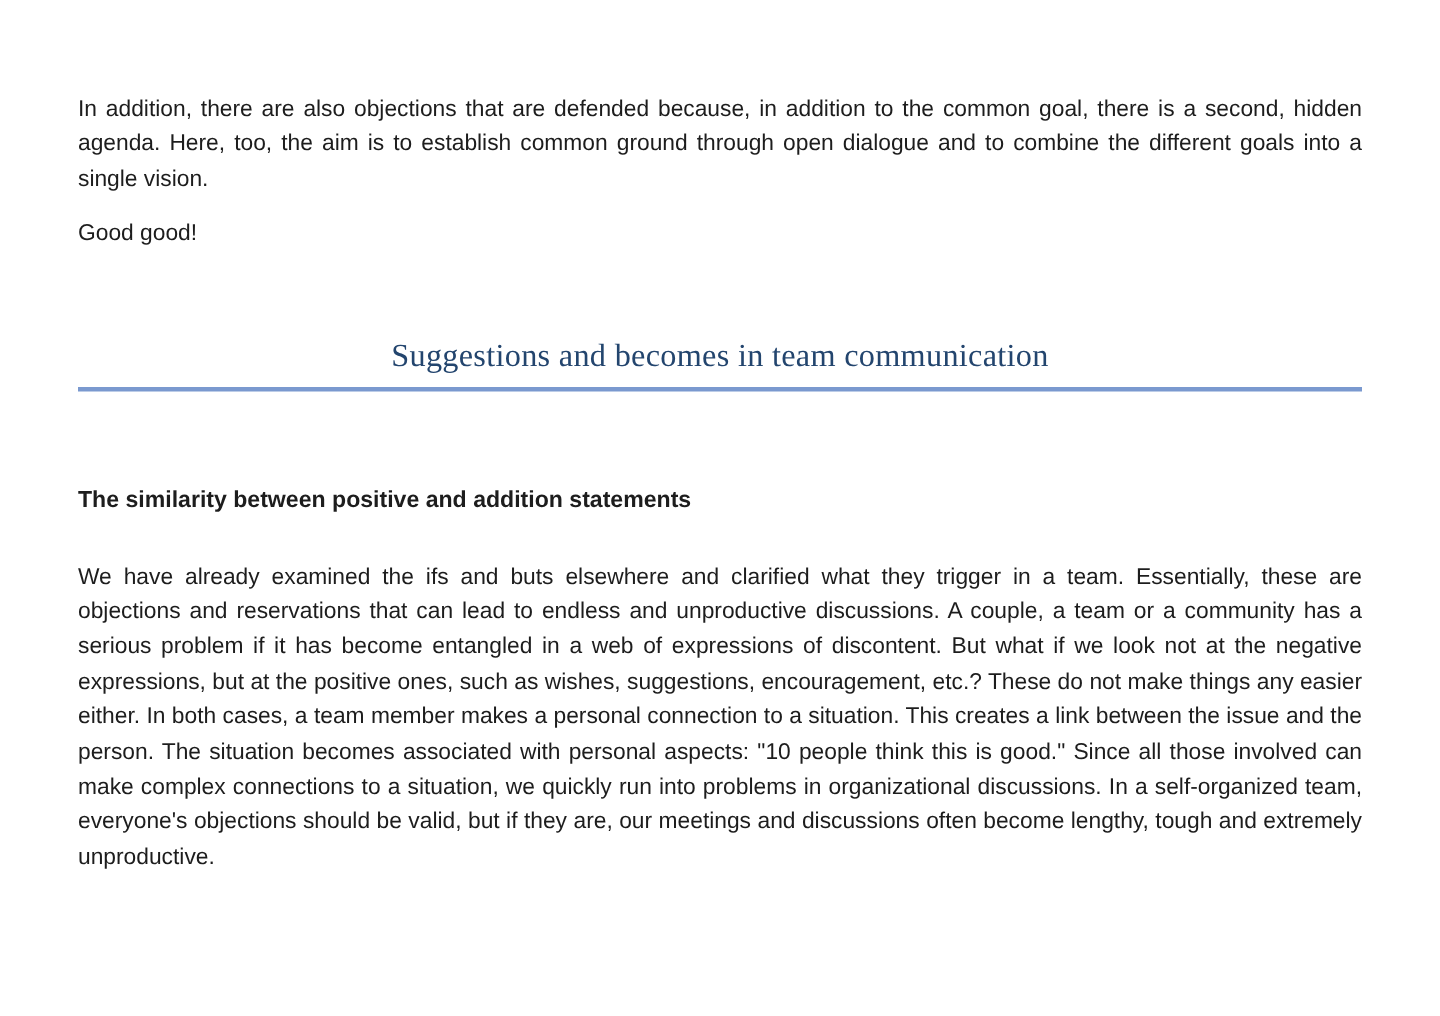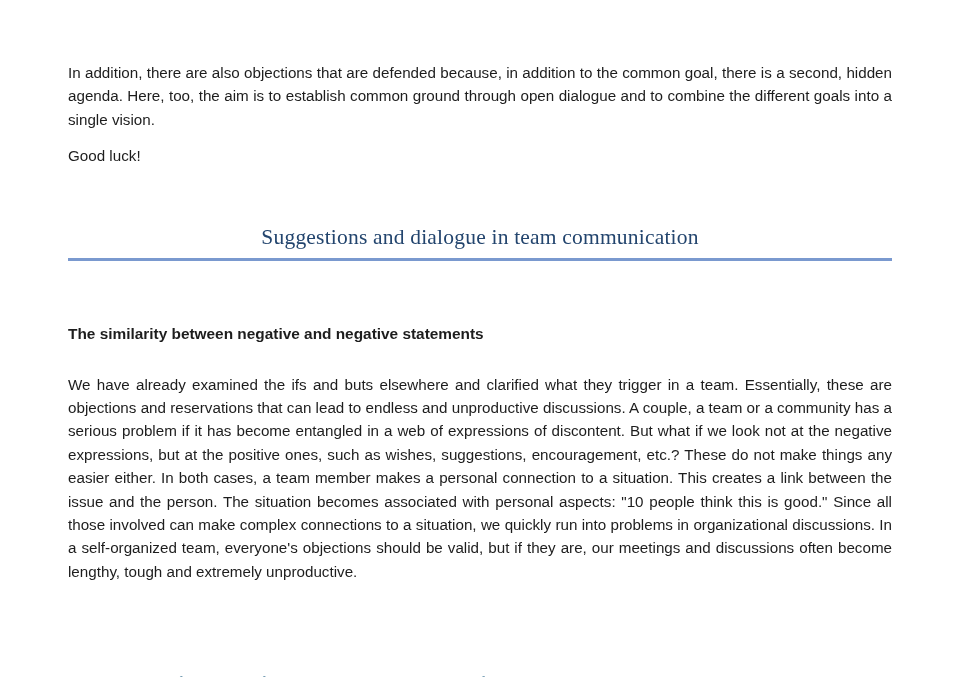--- a/index.html
+++ b/index.html
@@ -18,21 +18,21 @@
     color: var(--body-text);
     overflow: hidden;
   }
   .page {
     position: relative;
     width: 960px;
     height: 677px;
     background: var(--background);
   }
   .content {
-    padding: 0 68px;
+    padding: 0 52px;
   }
   .para {
     font-size: 15.2px;
     line-height: 23.4px;
     text-align: justify;
     color: var(--body-text);
   }
   .intro { margin-top: 61px; }
   .good-luck {
     margin-top: 13px;
@@ -76,25 +76,25 @@
   .page-number { white-space: nowrap; }
 </style>
 </head>
 <body>
 
 <div class="page">
   <div class="content">
 
     <p class="para intro">In addition, there are also objections that are defended because, in addition to the common goal, there is a second, hidden agenda. Here, too, the aim is to establish common ground through open dialogue and to combine the different goals into a single vision.</p>
 
-    <p class="para good-luck">Good luck!</p>
+    <p class="para good-luck">Good good!</p>
 
-    <h1 class="section-heading">Suggestions and dialogue in team communication</h1>
+    <h1 class="section-heading">Suggestions and becomes in team communication</h1>
 
-    <h2 class="subsection-heading">The similarity between negative and negative statements</h2>
+    <h2 class="subsection-heading">The similarity between positive and addition statements</h2>
 
     <p class="para body-paragraph">We have already examined the ifs and buts elsewhere and clarified what they trigger in a team. Essentially, these are objections and reservations that can lead to endless and unproductive discussions. A couple, a team or a community has a serious problem if it has become entangled in a web of expressions of discontent. But what if we look not at the negative expressions, but at the positive ones, such as wishes, suggestions, encouragement, etc.? These do not make things any easier either. In both cases, a team member makes a personal connection to a situation. This creates a link between the issue and the person. The situation becomes associated with personal aspects: "10 people think this is good." Since all those involved can make complex connections to a situation, we quickly run into problems in organizational discussions. In a self-organized team, everyone's objections should be valid, but if they are, our meetings and discussions often become lengthy, tough and extremely unproductive.</p>
 
   </div>
 
   <div class="footer">
     <span class="footer-text">Self-management for couples, groups and teams on equal footing:  www.nvc-plus.net</span>
     <span class="page-number">Page 18</span>
   </div>
 </div>

